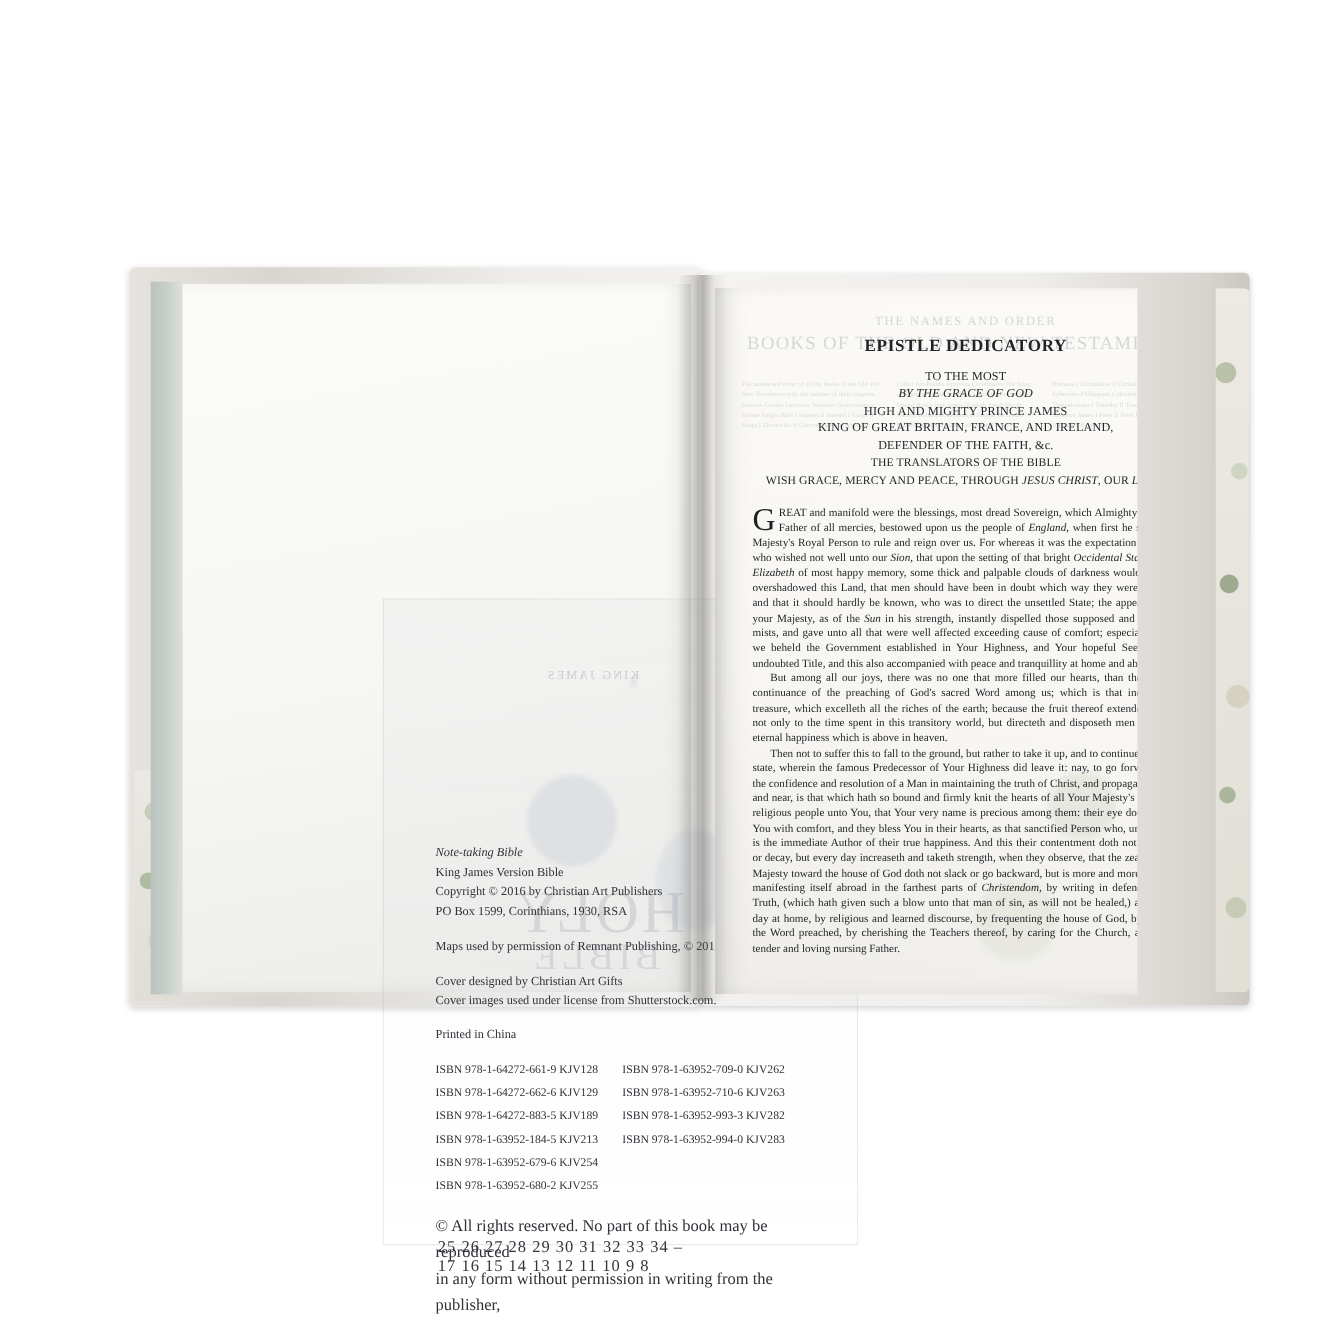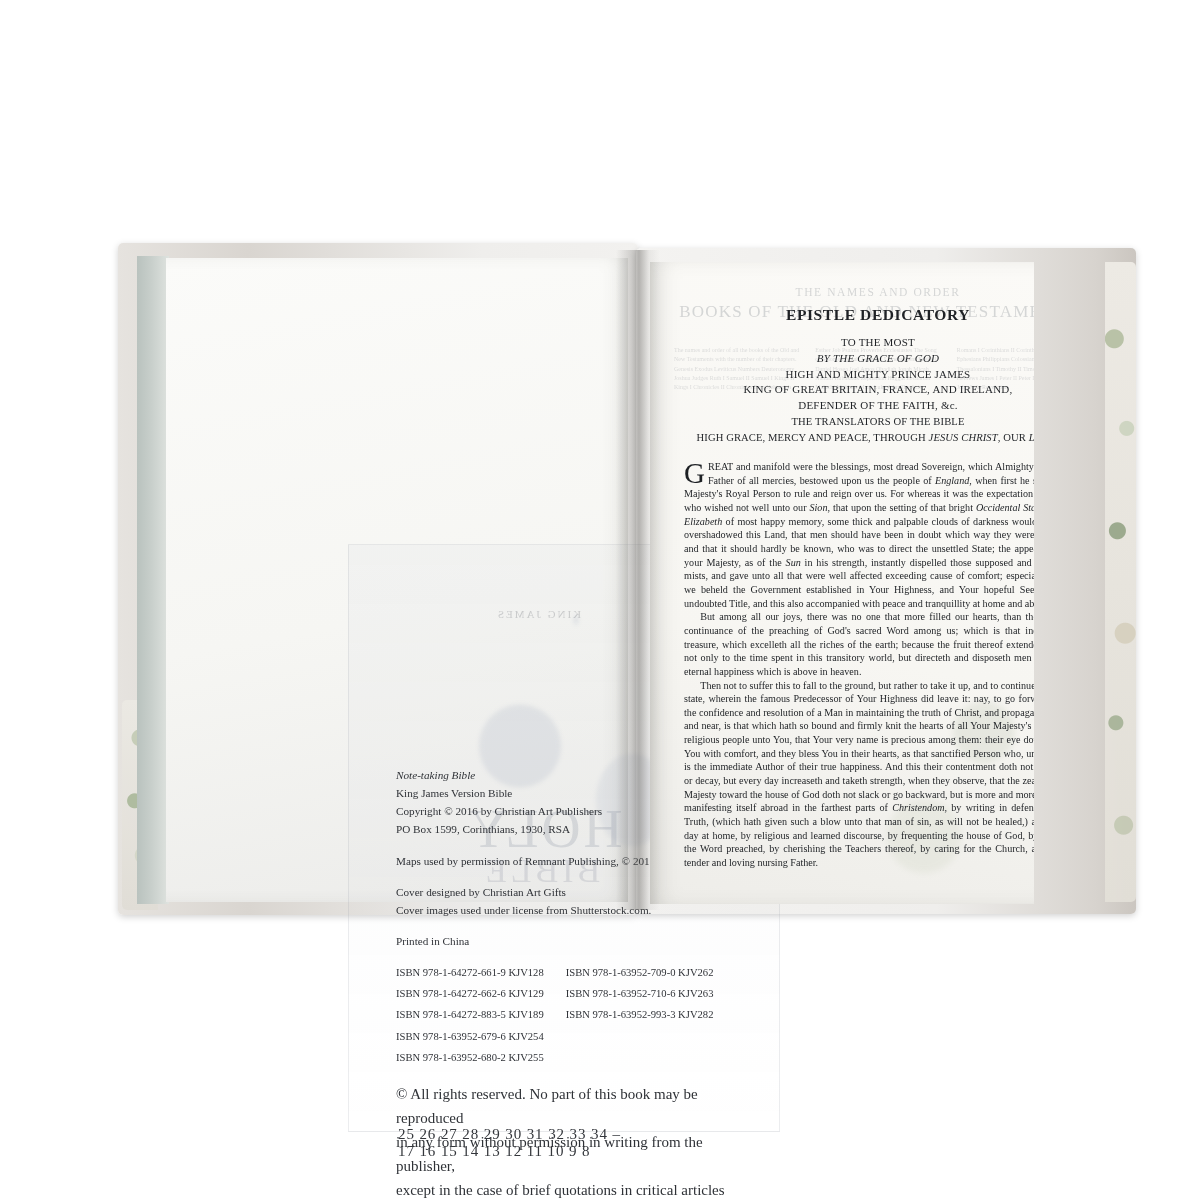--- a/index.html
+++ b/index.html
@@ -321,20 +321,24 @@
           </tr>
           <tr>
             <td>ISBN  978-1-64272-662-6  KJV129</td>
             <td class="col2">ISBN  978-1-63952-710-6  KJV263</td>
           </tr>
           <tr>
             <td>ISBN  978-1-64272-883-5  KJV189</td>
             <td class="col2">ISBN  978-1-63952-993-3  KJV282</td>
           </tr>
           <tr>
+            <td>ISBN  978-1-63952-184-5  KJV213</td>
+            <td class="col2">ISBN  978-1-63952-994-0  KJV283</td>
+          </tr>
+          <tr>
             <td>ISBN  978-1-63952-679-6  KJV254</td>
             <td class="col2"></td>
           </tr>
           <tr>
             <td>ISBN  978-1-63952-680-2  KJV255</td>
             <td class="col2"></td>
           </tr>
         </tbody>
       </table>
 
@@ -363,21 +367,21 @@
 
       <div class="ded-line">TO THE MOST</div>
       <div class="ded-line italic">BY THE GRACE OF GOD</div>
       <div class="ded-line">HIGH AND MIGHTY PRINCE JAMES</div>
       <div class="ded-line">KING OF GREAT BRITAIN, FRANCE, AND IRELAND,</div>
       <div class="ded-line">DEFENDER OF THE FAITH, &amp;c.</div>
 
       <div class="ded-sub">
         <div>THE TRANSLATORS OF THE BIBLE</div>
         <div>
-          <span>HIGH GRACE, MERCY AND PEACE, THROUGH </span><span class="it">JESUS CHRIST</span><span>, OUR </span><span class="it">LORD</span><span>.</span>
+          <span>WISH GRACE, MERCY AND PEACE, THROUGH </span><span class="it">JESUS CHRIST</span><span>, OUR </span><span class="it">LORD</span><span>.</span>
         </div>
       </div>
     </div>
 
     <div id="body-text">
       <p class="first"><span class="dropcap">G</span><span>REAT and manifold were the blessings, most dread Sovereign, which Almighty God, the Father of all mercies, bestowed upon us the people of <i>England</i>, when first he sent Your Majesty's Royal Person to rule and reign over us. For whereas it was the expectation of many, who wished not well unto our <i>Sion</i>, that upon the setting of that bright <i>Occidental Star</i>, Queen <i>Elizabeth</i> of most happy memory, some thick and palpable clouds of darkness would so have overshadowed this Land, that men should have been in doubt which way they were to walk; and that it should hardly be known, who was to direct the unsettled State; the appearance of your Majesty, as of the <i>Sun</i> in his strength, instantly dispelled those supposed and surmised mists, and gave unto all that were well affected exceeding cause of comfort; especially when we beheld the Government established in Your Highness, and Your hopeful Seed, by an undoubted Title, and this also accompanied with peace and tranquillity at home and abroad.</span></p>
       <p><span>But among all our joys, there was no one that more filled our hearts, than the blessed continuance of the preaching of God's sacred Word among us; which is that inestimable treasure, which excelleth all the riches of the earth; because the fruit thereof extendeth itself, not only to the time spent in this transitory world, but directeth and disposeth men unto that eternal happiness which is above in heaven.</span></p>
       <p><span>Then not to suffer this to fall to the ground, but rather to take it up, and to continue it in that state, wherein the famous Predecessor of Your Highness did leave it: nay, to go forward with the confidence and resolution of a Man in maintaining the truth of Christ, and propagating it far and near, is that which hath so bound and firmly knit the hearts of all Your Majesty's loyal and religious people unto You, that Your very name is precious among them: their eye doth behold You with comfort, and they bless You in their hearts, as that sanctified Person who, under God, is the immediate Author of their true happiness. And this their contentment doth not diminish or decay, but every day increaseth and taketh strength, when they observe, that the zeal of Your Majesty toward the house of God doth not slack or go backward, but is more and more kindled, manifesting itself abroad in the farthest parts of <i>Christendom</i>, by writing in defence of the Truth, (which hath given such a blow unto that man of sin, as will not be healed,) and every day at home, by religious and learned discourse, by frequenting the house of God, by hearing the Word preached, by cherishing the Teachers thereof, by caring for the Church, as a most tender and loving nursing Father.</span></p>
     </div>
 

